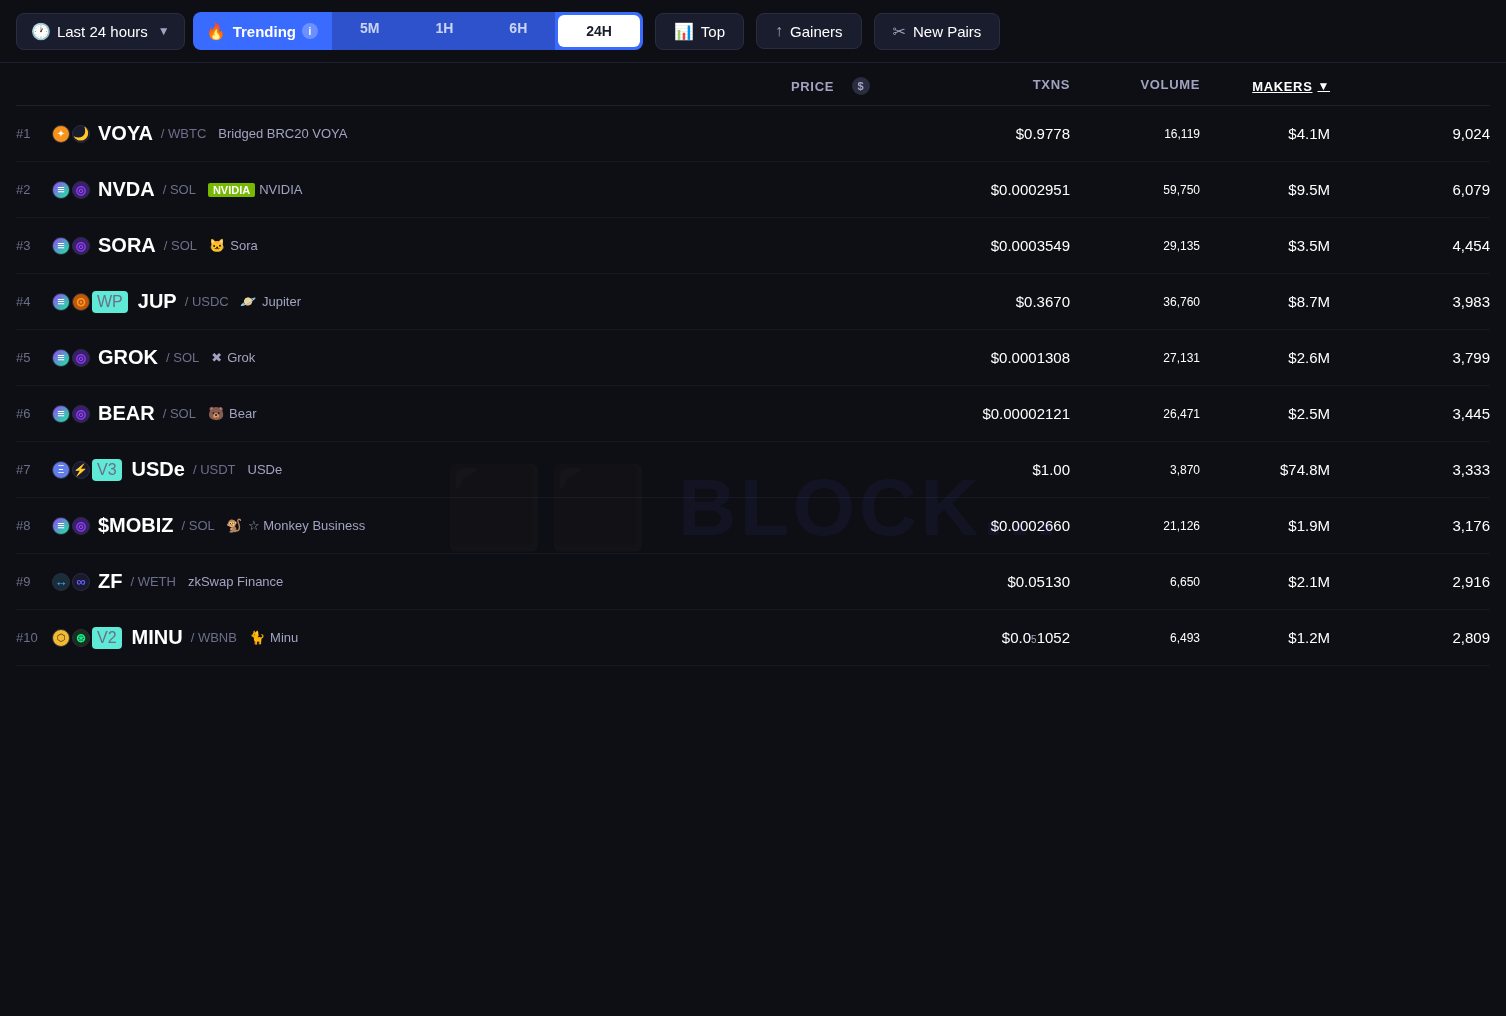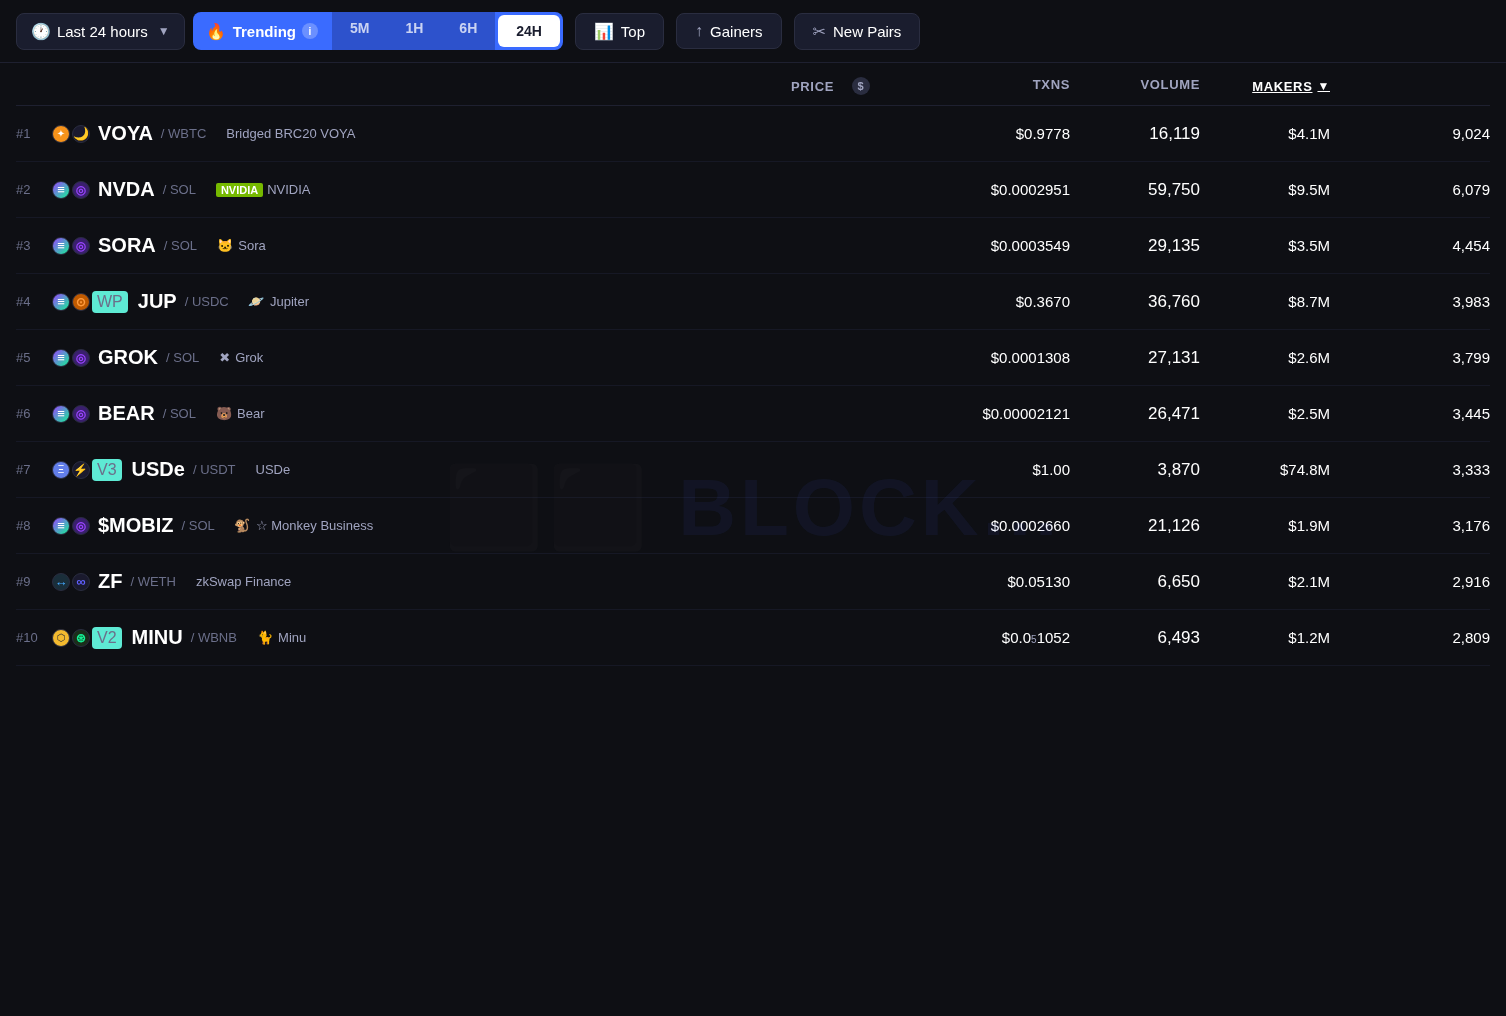--- a/index.html
+++ b/index.html
@@ -66,21 +66,21 @@
       align-items: center;
       justify-content: center;
       font-size: 10px;
       font-weight: 700;
     }
 
     .time-pills {
       display: flex;
     }
     .time-pill {
-      padding: 8px 18px;
+      padding: 8px 28px;
       font-size: 14px;
       font-weight: 600;
       cursor: pointer;
       color: rgba(255,255,255,0.75);
       background: #2d52cc;
       text-align: center;
     }
     .time-pill.active {
       background: #fff;
       color: #1a1d2e;
@@ -182,31 +182,31 @@
     .token-pair {
       color: #6b6f8a;
       font-size: 13px;
     }
     .token-desc {
       display: flex;
       align-items: center;
       gap: 5px;
       color: #a0a4c0;
       font-size: 13px;
-      margin-left: 12px;
+      margin-left: 4px;
     }
 
     .price-cell {
       text-align: right;
       font-size: 15px;
       color: #fff;
     }
     .txns-cell {
       text-align: right;
-      font-size: 17px;
+      font-size: 12px;
       color: #fff;
     }
     .volume-cell {
       text-align: right;
       font-size: 15px;
       color: #fff;
     }
     .makers-cell {
       text-align: right;
       font-size: 15px;

